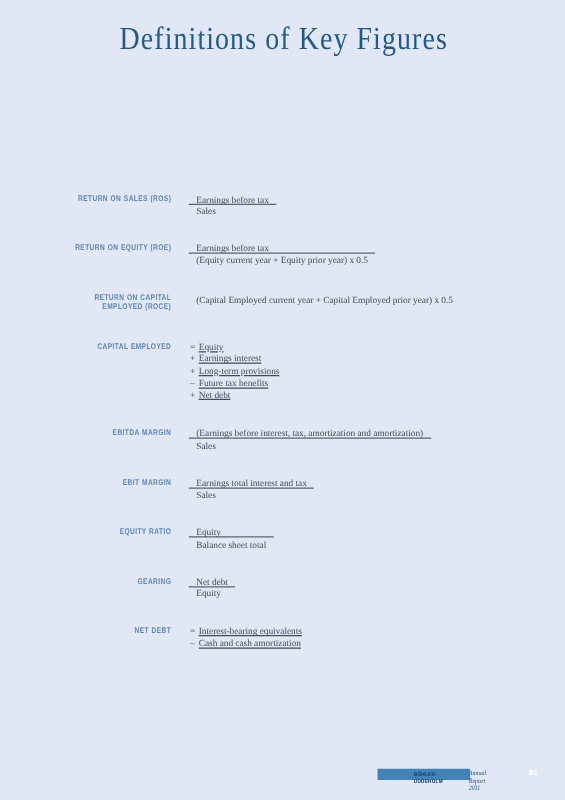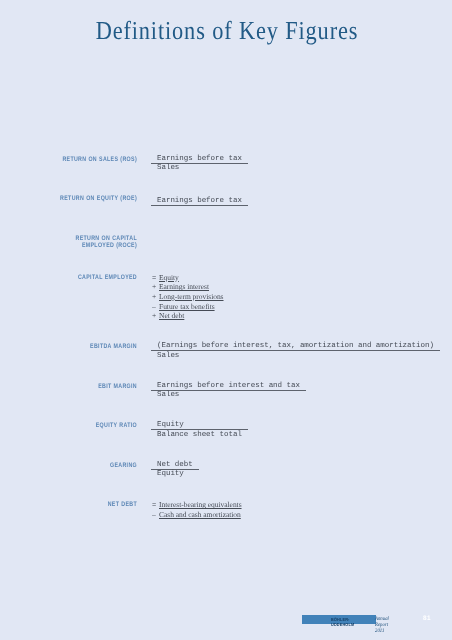--- a/index.html
+++ b/index.html
@@ -9,21 +9,21 @@
   .title{position:absolute;right:18px;top:16px;font-size:25.8px;color:#215a86;
          letter-spacing:1.0px;
          transform:scaleX(0.866);transform-origin:100% 50%;white-space:nowrap;}
   .row{position:absolute;left:0;width:452px;}
   .lbl{position:absolute;left:0;width:137px;text-align:right;
        font-family:"Liberation Sans",sans-serif;font-size:6.6px;font-weight:bold;
        color:#5b86b5;letter-spacing:.42px;word-spacing:0.3px;line-height:7.8px;
        transform:scaleX(0.80);transform-origin:137px 0;}
   .lbl-line{white-space:nowrap;}
   .body{position:absolute;left:151px;top:0px;font-size:7.5px;color:#454b55;line-height:9px;letter-spacing:-0.035px;}
-  .frac{display:inline-block;font-family:Liberation Mono, monospace;}
+  .frac{display:inline-block;}
   .num{display:block;padding:0 6px;line-height:7px;border-bottom:1px solid #5d636d;
        white-space:nowrap;}
   .den{display:block;padding:0.4px 6px 0;line-height:9px;white-space:nowrap;}
   .list{margin-top:-1px;}
   .item{white-space:nowrap;line-height:9.7px;text-decoration:underline;}
   .sgn{display:inline-block;width:7px;padding-left:1px;}
   .itxt{}
   .footer{position:absolute;left:302px;top:615px;right:0;height:9px;
           background:#4182b9;}
   .f-company{position:absolute;left:29px;top:1.6px;
@@ -44,28 +44,28 @@
   <div class="row" style="top:155.6px">
     <div class="lbl">
         <div class="lbl-line">RETURN ON SALES (ROS)</div>
       </div>
     <div class="body"><div class="frac"><div class="num">Earnings before tax</div><div class="den">Sales</div></div></div>
   </div>
   <div class="row" style="top:194.5px">
     <div class="lbl">
         <div class="lbl-line">RETURN ON EQUITY (ROE)</div>
       </div>
-    <div class="body"><div class="frac"><div class="num">Earnings before tax</div></div></div>
+    <div class="body"><div class="frac"><div class="num">Earnings before tax</div><div class="den">(Equity current year + Equity prior year) x 0.5</div></div></div>
   </div>
   <div class="row" style="top:234.5px">
     <div class="lbl">
         <div class="lbl-line">RETURN ON CAPITAL</div>
         <div class="lbl-line">EMPLOYED (ROCE)</div>
       </div>
-    <div class="body"><div class="frac"></div></div>
+    <div class="body"><div class="frac"><div class="den">(Capital Employed current year + Capital Employed prior year) x 0.5</div></div></div>
   </div>
   <div class="row" style="top:273.5px">
     <div class="lbl">
         <div class="lbl-line">CAPITAL EMPLOYED</div>
       </div>
     <div class="body">
         <div class="list">
           <div class="item"><span class="sgn">=</span><span class="itxt">Equity</span></div>
           <div class="item"><span class="sgn">+</span><span class="itxt">Earnings interest</span></div>
           <div class="item"><span class="sgn">+</span><span class="itxt">Long-term provisions</span></div>
@@ -77,21 +77,21 @@
   <div class="row" style="top:343.3px">
     <div class="lbl">
         <div class="lbl-line">EBITDA MARGIN</div>
       </div>
     <div class="body"><div class="frac"><div class="num">(Earnings before interest, tax, amortization and amortization)</div><div class="den">Sales</div></div></div>
   </div>
   <div class="row" style="top:382.6px">
     <div class="lbl">
         <div class="lbl-line">EBIT MARGIN</div>
       </div>
-    <div class="body"><div class="frac"><div class="num">Earnings before interest and tax</div><div class="den">Sales</div></div></div>
+    <div class="body"><div class="frac"><div class="num">Earnings total interest and tax</div><div class="den">Sales</div></div></div>
   </div>
   <div class="row" style="top:422.4px">
     <div class="lbl">
         <div class="lbl-line">EQUITY RATIO</div>
       </div>
     <div class="body"><div class="frac"><div class="num">Equity</div><div class="den">Balance sheet total</div></div></div>
   </div>
   <div class="row" style="top:461.8px">
     <div class="lbl">
         <div class="lbl-line">GEARING</div>

